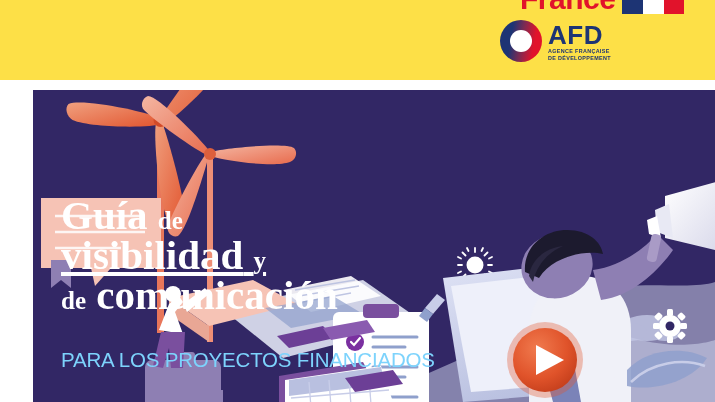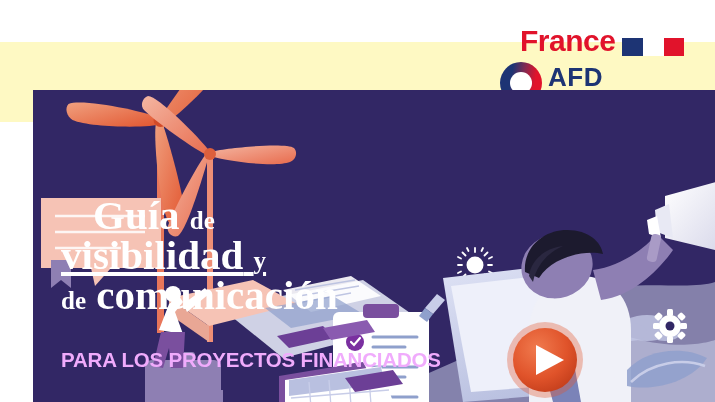--- a/index.html
+++ b/index.html
@@ -3,21 +3,21 @@
 <meta charset="utf-8">
 <style>
   html,body{margin:0;padding:0;}
   body{
     width:715px;height:402px;overflow:hidden;background:#ffffff;
     font-family:"Liberation Sans",sans-serif;
   }
   #root{position:relative;width:715px;height:402px;background:#ffffff;}
 
   
-  .header-logos{position:absolute;left:0;top:0;width:715px;height:80px;background:#fef9c3;margin-top:42px;}
+  .header-logos{position:absolute;left:0;top:0;width:715px;height:80px;background:#fde047;}
 
   .france-mark{position:absolute;left:520px;top:-20px;width:175px;height:34px;
     display:flex;align-items:flex-end;gap:7px;}
   .france-word{font-family:"Liberation Sans",sans-serif;font-weight:700;font-size:30px;
     letter-spacing:-0.5px;color:#e1132b;line-height:30px;}
   .fr-flag{display:flex;width:62px;height:18px;box-shadow:0 0 0 0 transparent;}
   .fr-flag i{display:block;flex:1;height:100%;}
   .fr-b{background:#1d3474;}
   .fr-w{background:#ffffff;}
   .fr-r{background:#e1132b;}
@@ -34,26 +34,26 @@
     font-family:"Liberation Sans",sans-serif;}
 
   
   .banner{position:absolute;left:33px;top:90px;width:682px;height:312px;
     background:#322765;overflow:hidden;}
 
   
   .title-block{position:absolute;left:28px;top:105px;z-index:40;}
   .t-line{color:#fff;font-family:"Liberation Serif",serif;font-weight:700;
     line-height:0.98;white-space:nowrap;}
-  .t1{font-size:41px;margin-left:32px;}
+  .t1{font-size:41px;}
   .t2{font-size:41px;margin-top:0;text-decoration:underline;}
   .t3{font-size:41px;}
   .t-small{font-size:25px;font-weight:700;}
-  .subtitle{position:absolute;left:28px;top:258px;z-index:40;color:#f0abfc;
-    font-family:"Liberation Sans",sans-serif;font-weight:700;font-size:20.5px;
+  .subtitle{position:absolute;left:28px;top:258px;z-index:40;color:#7dd3fc;
+    font-family:"Liberation Sans",sans-serif;font-weight:400;font-size:20.5px;
     line-height:23px;letter-spacing:-0.2px;white-space:nowrap;}
 
   
   .art{position:absolute;left:0;top:0;width:682px;height:312px;}
   .art svg{display:block;width:682px;height:312px;}
 </style>
 </head>
 <body>
 
 <div id="root">

